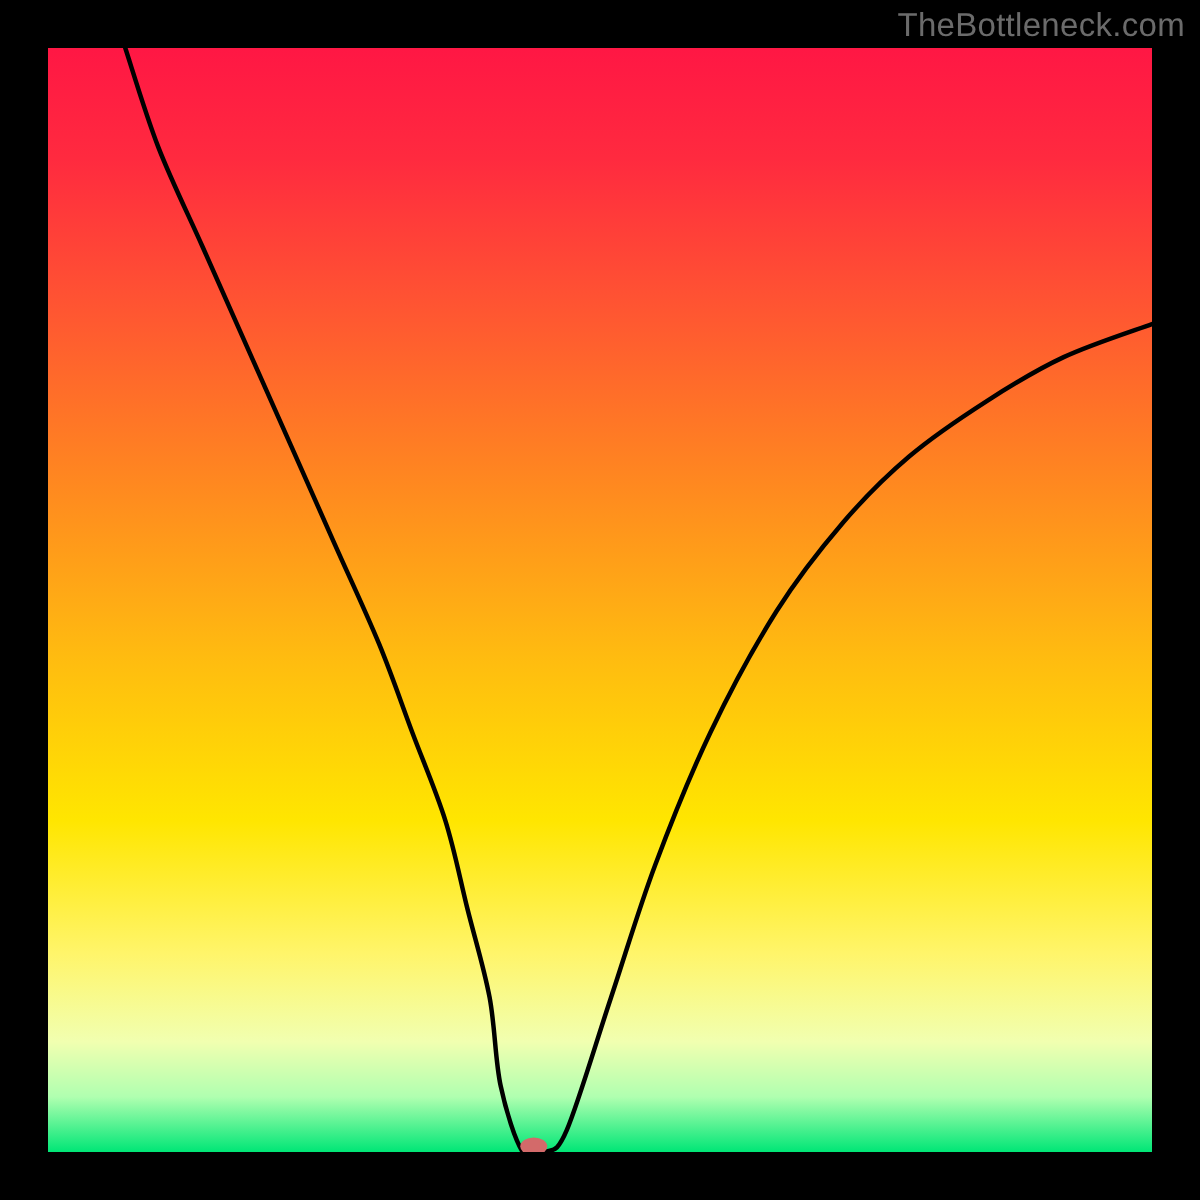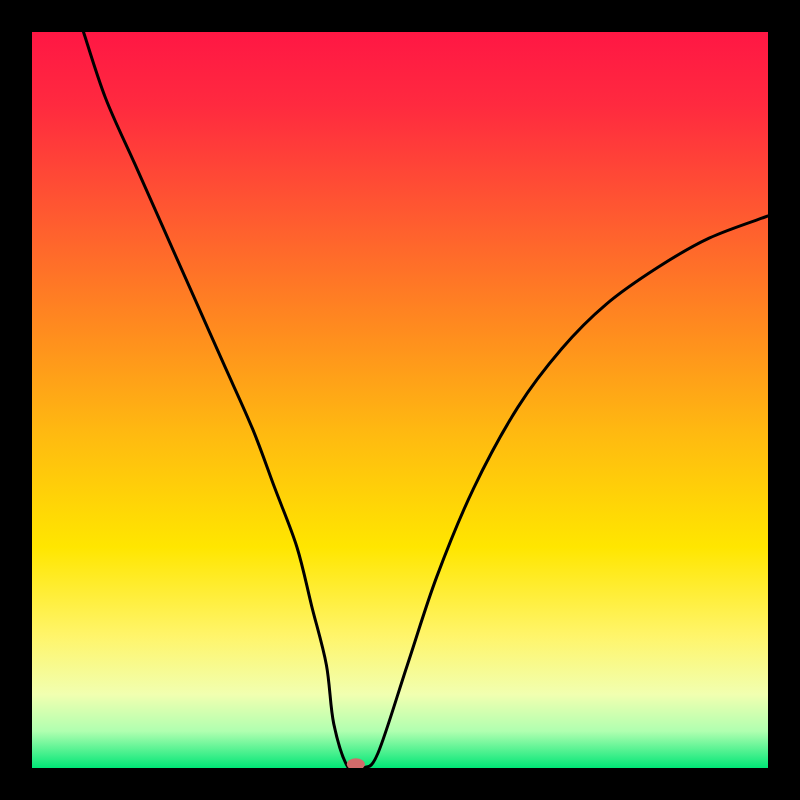--- a/index.html
+++ b/index.html
@@ -32,20 +32,21 @@
   svg {
     position: absolute;
     top: 0;
     left: 0;
   }
 </style>
 </head>
 <body>
 
 <div class="frame">
+  <div class="watermark">TheBottleneck.com</div>
 
   <svg id="chart-svg" width="800" height="800" viewBox="0 0 800 800">
     <defs>
       <linearGradient id="bg-grad" x1="0" y1="0" x2="0" y2="1">
           <stop offset="0%" stop-color="#ff1744"></stop>
           <stop offset="10%" stop-color="#ff2a3f"></stop>
           <stop offset="25%" stop-color="#ff5a30"></stop>
           <stop offset="40%" stop-color="#ff8a1f"></stop>
           <stop offset="55.00000000000001%" stop-color="#ffbb10"></stop>
           <stop offset="70%" stop-color="#ffe600"></stop>

